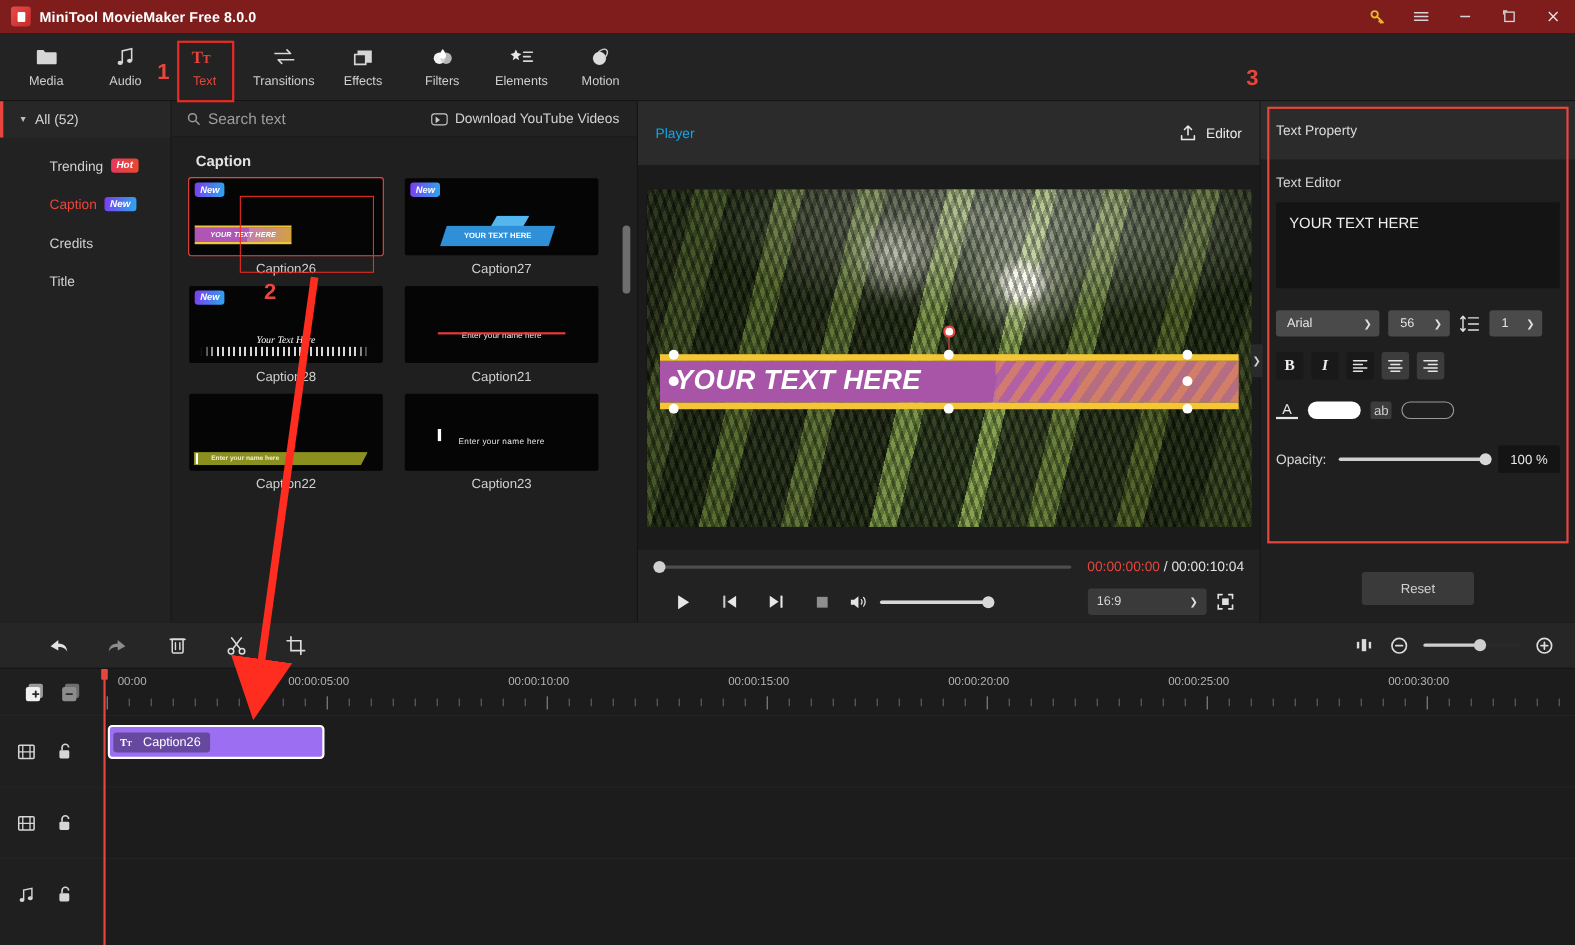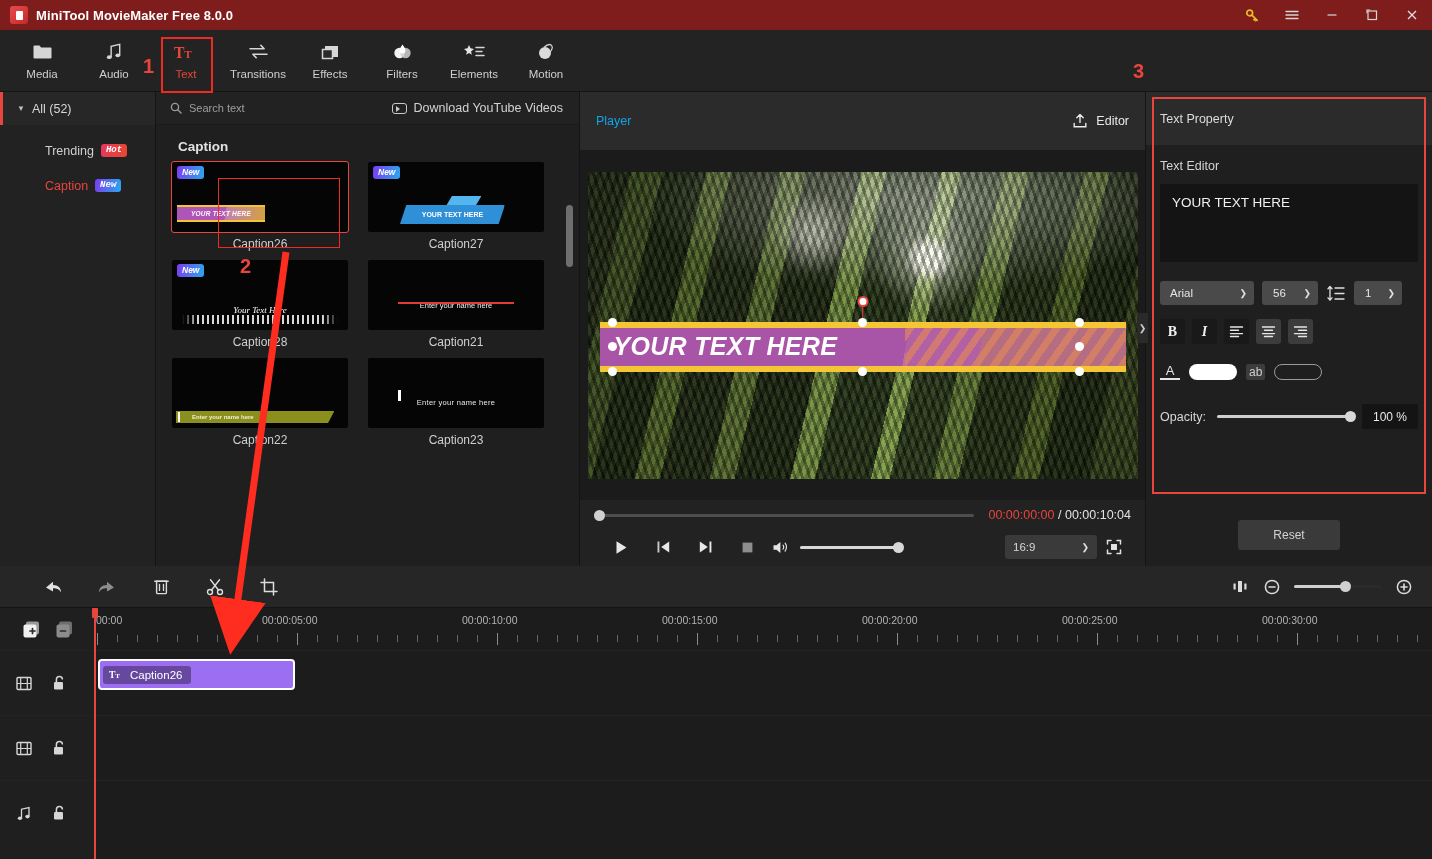--- a/index.html
+++ b/index.html
@@ -78,41 +78,40 @@
   .cat-item {
     height: 35px; display: flex; align-items: center;
     padding-left: 45px; font-size: 12.5px; color: #d0d0d0;
     cursor: pointer; gap: 7px;
   }
   .cat-item.sel { color: #e8453c; }
   .badge {
     font-size: 9px; font-weight: bold; font-style: italic;
     padding: 1px 5px 2px; border-radius: 3px; color: #fff;
     line-height: 1.15;
-    font-family: Liberation Mono, monospace;
   }
   .badge.hot { background: linear-gradient(100deg,#e8365f,#e6492e); }
   .badge.new { background: linear-gradient(100deg,#7c3cf0,#2aa8ef); }
 
   
   .browse {
     width: 424px; flex: 0 0 424px; background: #1f1f1f;
     border-right: 1px solid #141414;
     display: flex; flex-direction: column; position: relative;
   }
   .browse-top {
     height: 33px; display: flex; align-items: center;
     padding: 0 16px 0 14px; gap: 10px; border-bottom: 1px solid #1a1a1a;
     background:#222;
   }
   .search-box { display: flex; align-items: center; gap: 7px; flex: 1; }
   .search-box .sicon { font-size: 11px; color: #9a9a9a; }
   .search-input {
     background: transparent; border: 0; outline: 0;
-    color: #cfcfcf; font-size: 11px; width: 100%;
+    color: #cfcfcf; font-size: 14px; width: 100%;
     font-family: "Liberation Sans", sans-serif;
   }
   .search-input::placeholder { color: #9e9e9e; }
   .yt-dl { display: flex; align-items: center; gap: 7px; font-size: 12.5px; color: #d3d3d3; cursor: pointer;}
   .yt-ico {
     width: 15px; height: 11px; border-radius: 3px; border: 1.4px solid #c9c9c9;
     position: relative;
   }
   .yt-ico::after{content:"";position:absolute;left:3.5px;top:2px;border-left:4px solid #c9c9c9;border-top:3px solid transparent;border-bottom:3px solid transparent;}
 
@@ -245,21 +244,21 @@
   .time-cur { color: #e8453c; }
   .time-tot { color: #e2e2e2; }
   .btn-row { display: flex; align-items: center; height: 34px; gap: 0; padding-left: 6px;}
   .pbtn { width: 42px; height: 30px; display:flex; align-items:center; justify-content:center; cursor:pointer; color:#e4e4e4;}
   .volwrap{display:flex;align-items:center;gap:10px;margin-left:4px;}
   .vol-track{width:100px;height:3px;background:#4e4e4e;border-radius:2px;position:relative;cursor:pointer;}
   .vol-fill{position:absolute;left:0;top:0;height:3px;width:100%;background:#d8d8d8;border-radius:2px;}
   .vol-knob{position:absolute;right:-4px;top:-4px;width:11px;height:11px;border-radius:50%;background:#d8d8d8;}
   .ratio-sel{
     margin-left:auto; display:flex;align-items:center;justify-content:space-between;
-    width:92px;height:24px;background:#3a3a3a;border-radius:3px;padding:0 8px;
+    width:108px;height:24px;background:#3a3a3a;border-radius:3px;padding:0 8px;
     font-size:11.5px;color:#d8d8d8;cursor:pointer;
   }
   .fs-btn{width:34px;height:30px;display:flex;align-items:center;justify-content:center;cursor:pointer;}
 
   
   .props {
     width: 286px; flex: 0 0 286px; background: #1f1f1f;
     position: relative; display:flex; flex-direction:column;
   }
   .props-redbox {
@@ -531,20 +530,26 @@
       <span>All (52)</span>
     </div>
     <div class="cat-list">
       <div class="cat-item">
         <span>Trending</span>
         <span class="badge hot">Hot</span>
       </div>
       <div class="cat-item sel">
         <span>Caption</span>
         <span class="badge new">New</span>
+      </div>
+      <div class="cat-item">
+        <span>Credits</span>
+      </div>
+      <div class="cat-item">
+        <span>Title</span>
       </div>
     </div>
   </div>
 
   <div class="browse">
     <div class="browse-top">
       <div class="search-box">
         <span class="sicon">
           <svg width="12" height="12" viewBox="0 0 12 12">
               <circle cx="5" cy="5" r="3.6" fill="none" stroke="#9a9a9a" stroke-width="1.4"></circle>
@@ -922,21 +927,21 @@
           <svg width="14" height="16" viewBox="0 0 14 16">
               <rect x="2" y="7" width="9" height="7.5" rx="1.3" fill="#d6d6d6"></rect>
               <path d="M4.4 7V4.6a3 3 0 016 0" fill="none" stroke="#d6d6d6" stroke-width="1.5"></path>
             </svg>
         </span>
       </div>
     </div>
 
     <div class="tracks">
       <div class="ruler">
-        <span class="rl-label" style="left:2px">00:00</span>
+        <span class="rl-label" style="left:13px">00:00</span>
         <span class="rl-label" style="left:168px">00:00:05:00</span>
         <span class="rl-label" style="left:368px">00:00:10:00</span>
         <span class="rl-label" style="left:568px">00:00:15:00</span>
         <span class="rl-label" style="left:768px">00:00:20:00</span>
         <span class="rl-label" style="left:968px">00:00:25:00</span>
         <span class="rl-label" style="left:1168px">00:00:30:00</span>
         <div id="ticks">
             <div class="tick maj" style="left: 3px;"></div>
             <div class="tick min" style="left: 23px;"></div>
             <div class="tick min" style="left: 43px;"></div>

